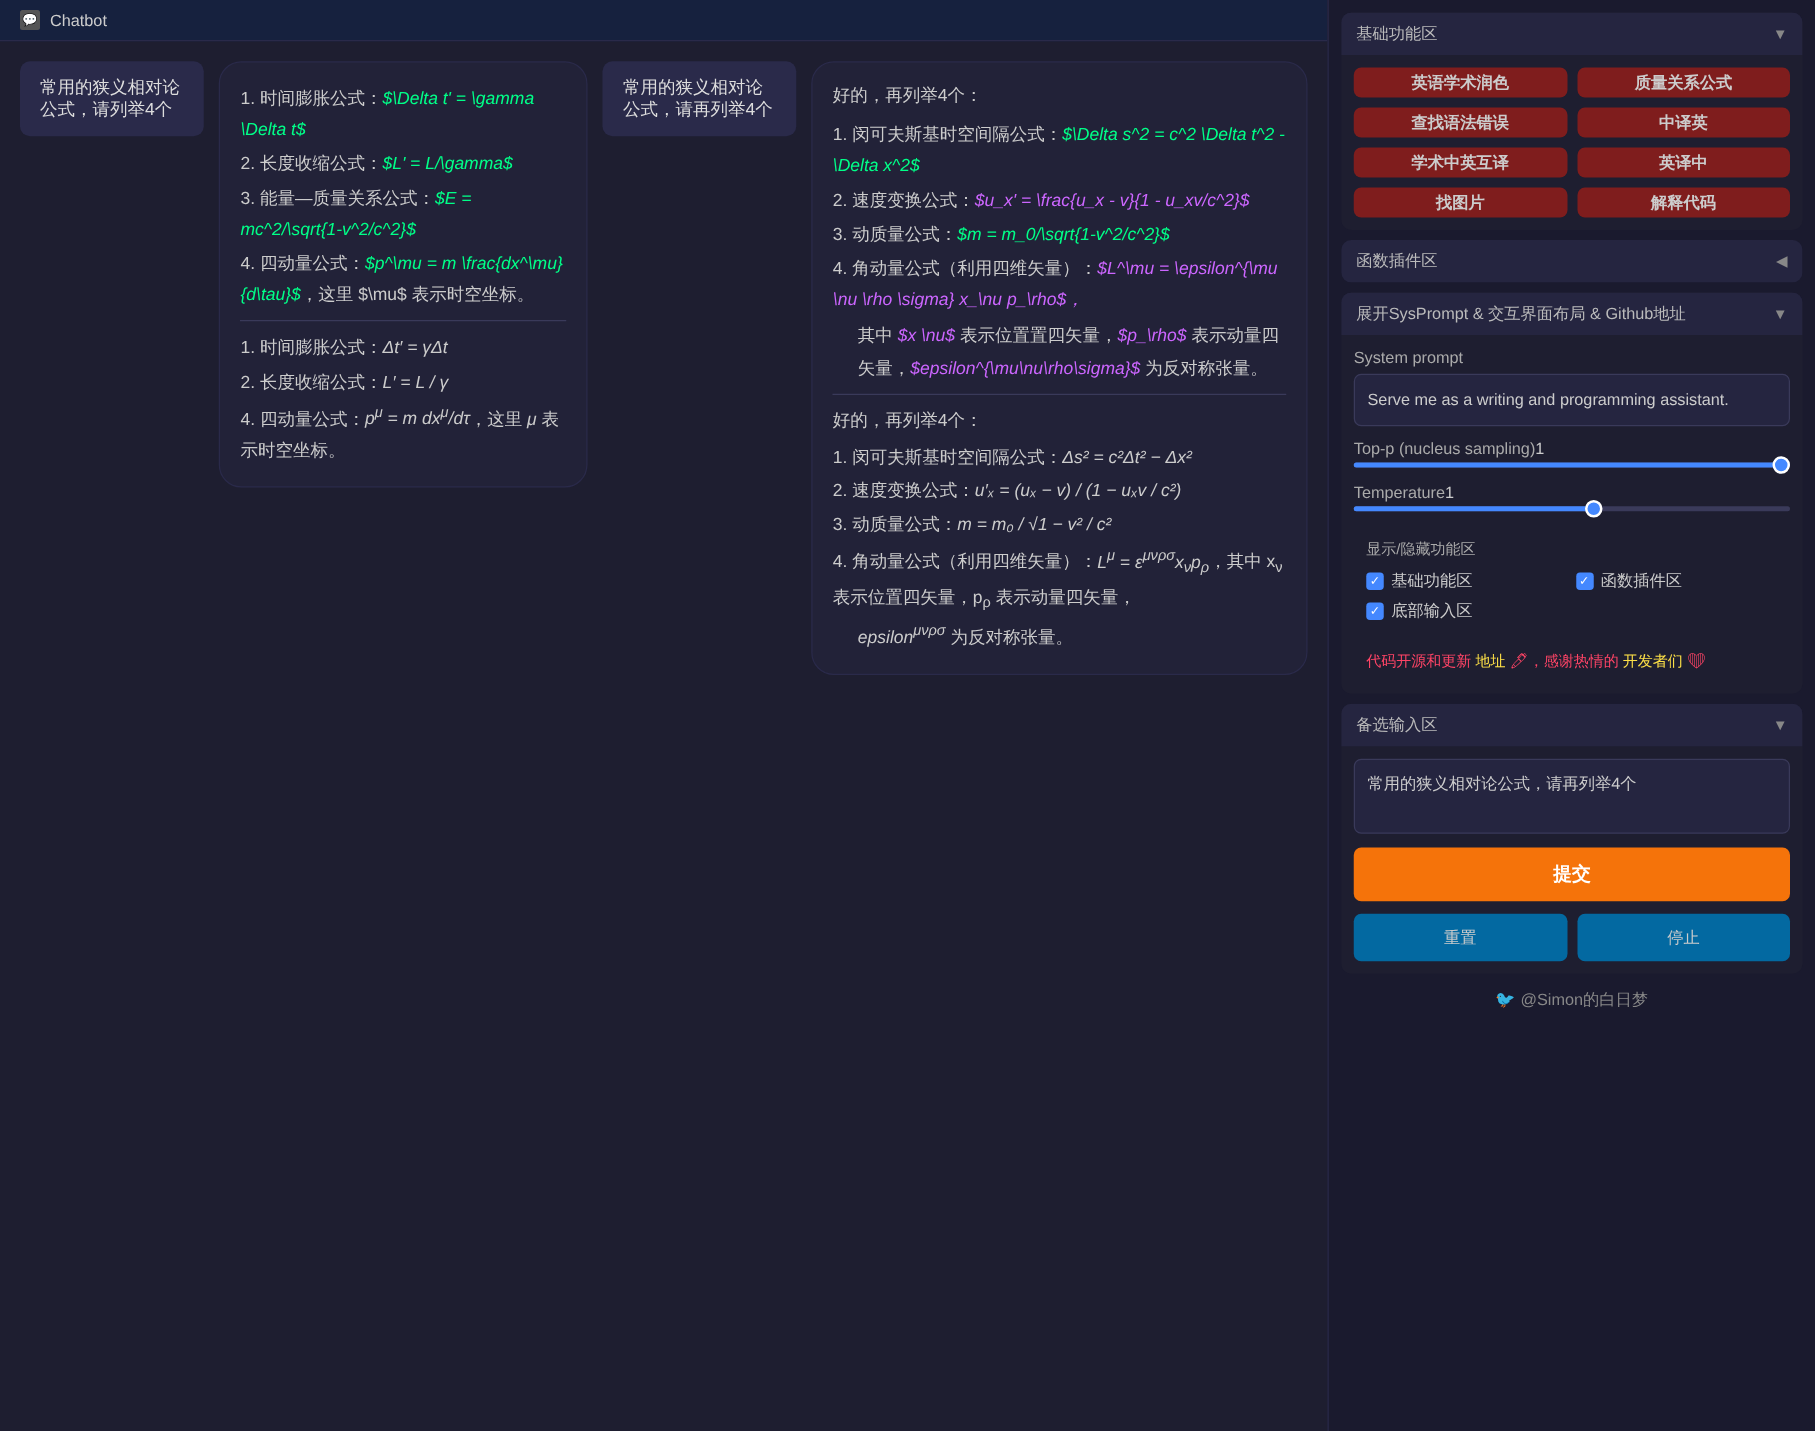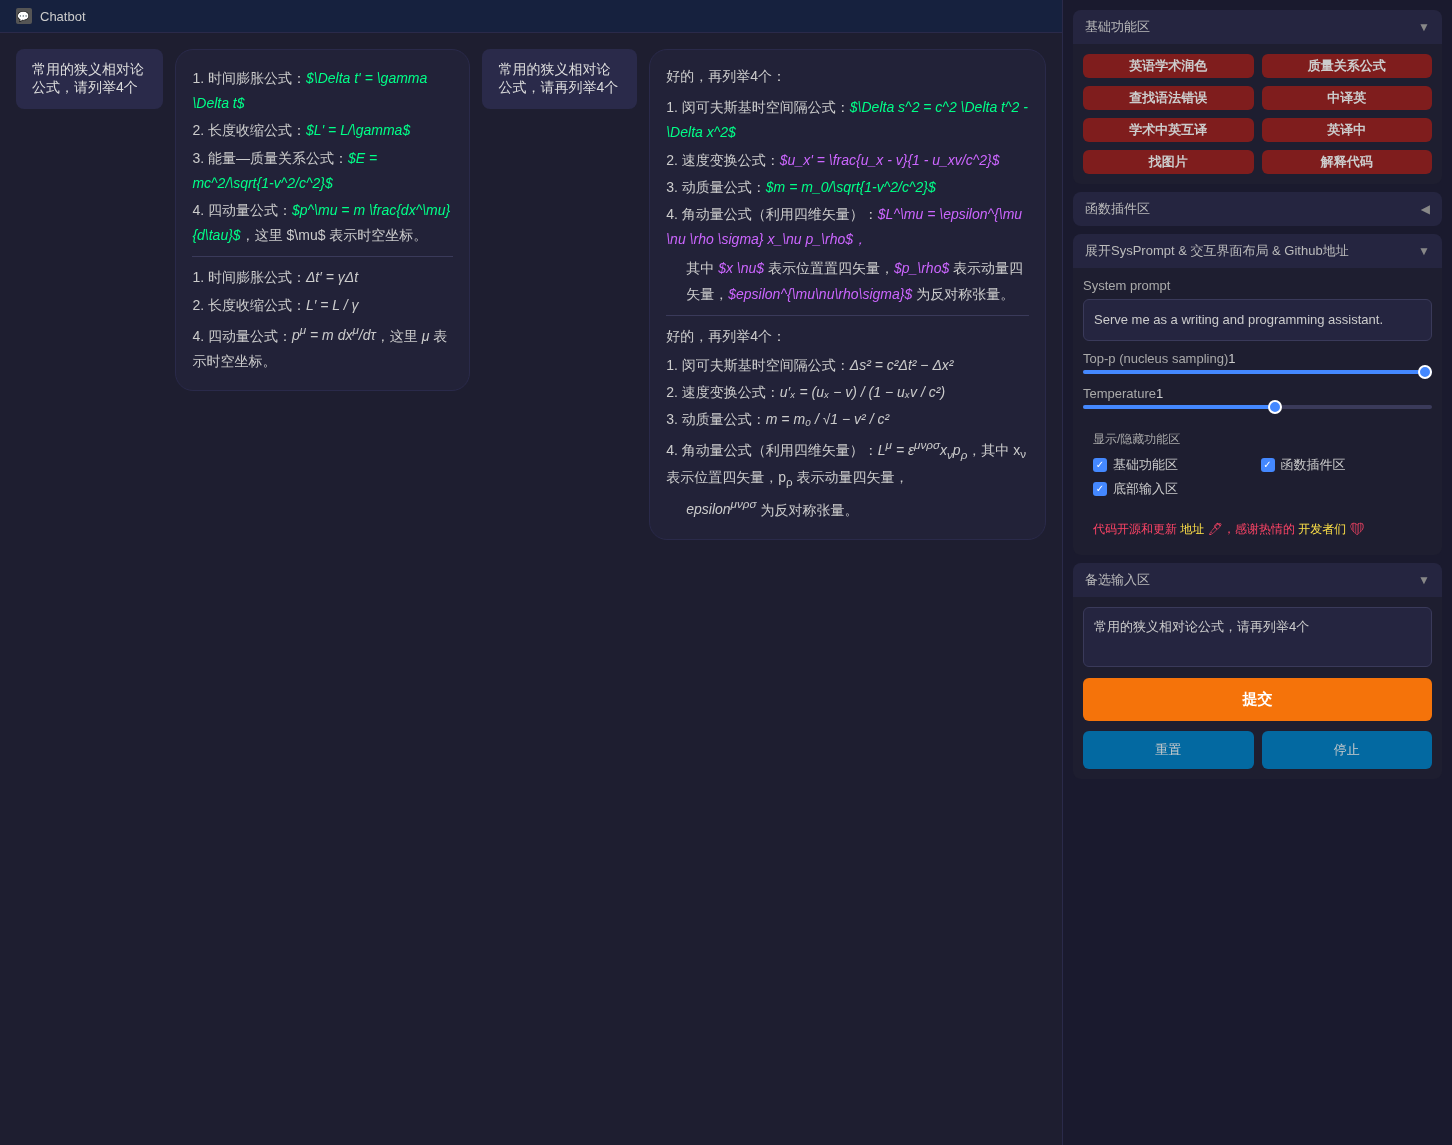--- a/index.html
+++ b/index.html
@@ -454,15 +454,18 @@
       <div class="alt-input-section">
         <textarea class="alt-textarea" placeholder="常用的狭义相对论公式，请再列举4个" style="">常用的狭义相对论公式，请再列举4个</textarea>
         <button class="submit-btn">提交</button>
       </div>
       <div class="bottom-buttons">
         <button class="bottom-btn">重置</button>
         <button class="bottom-btn">停止</button>
       </div>
     </div>
 
+    <div class="watermark">
+      <span>🐦 @Simon的白日梦</span>
+    </div>
 
   </div>
 </div>
 
 </body></html>

